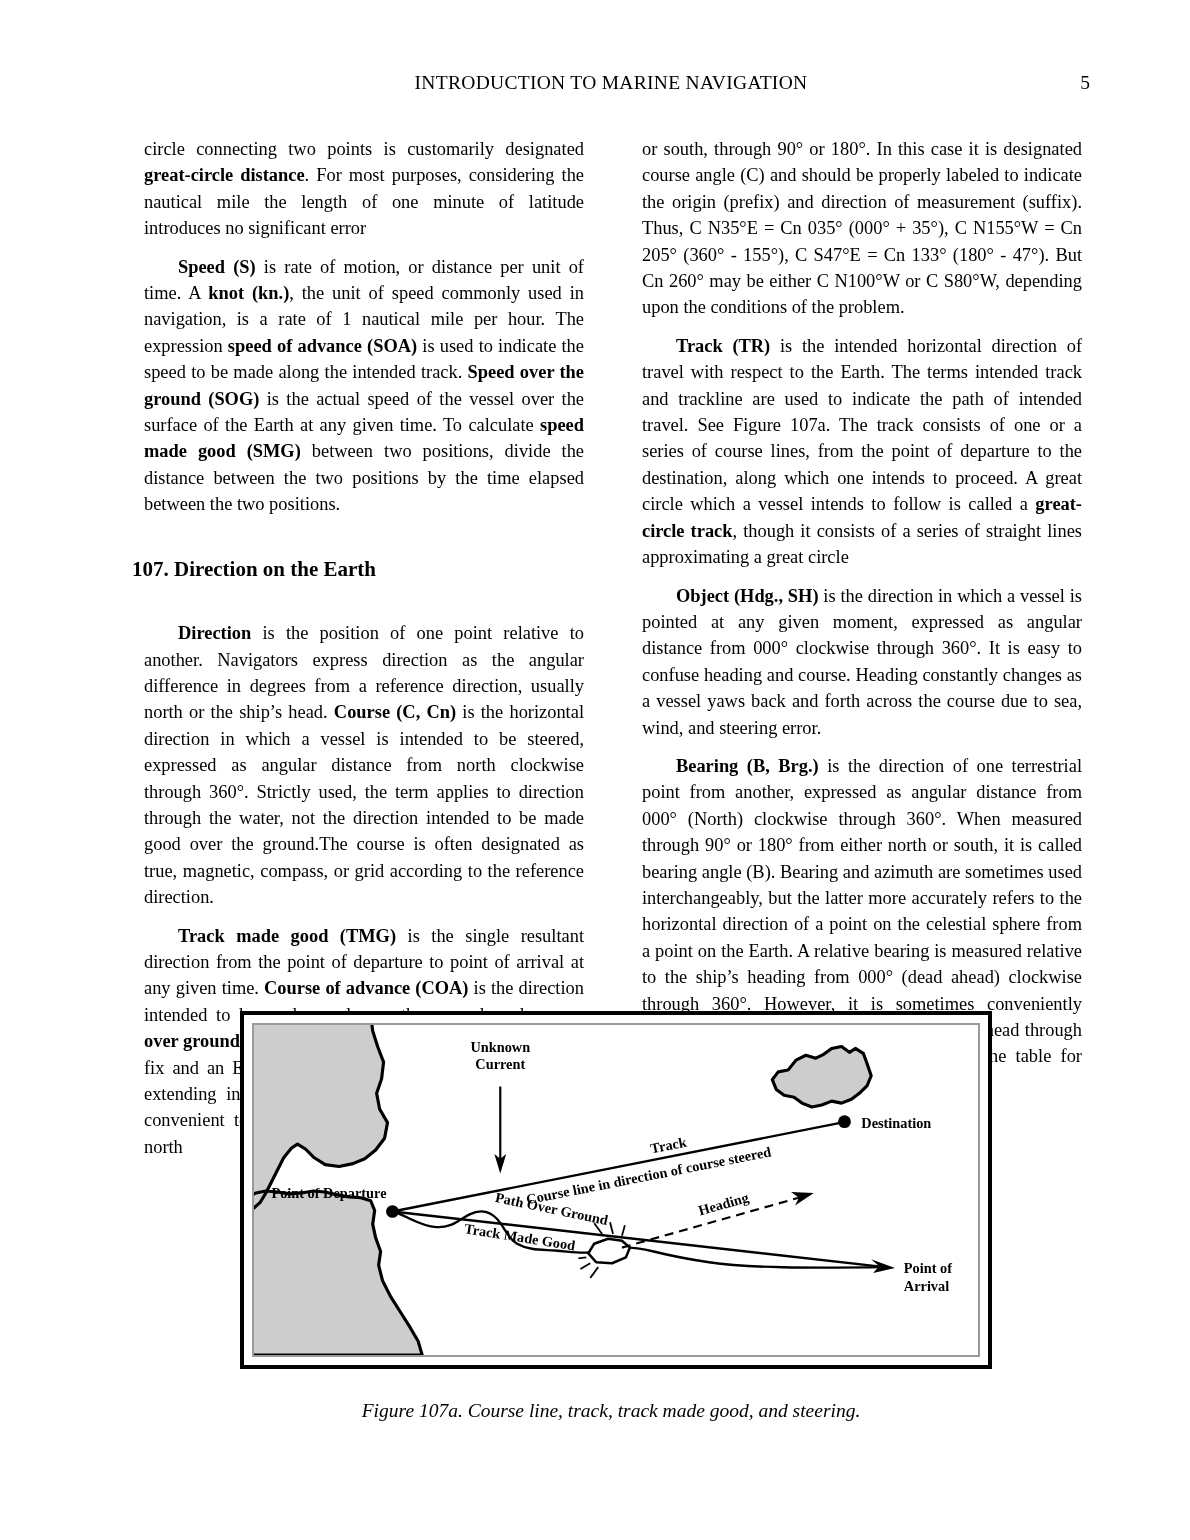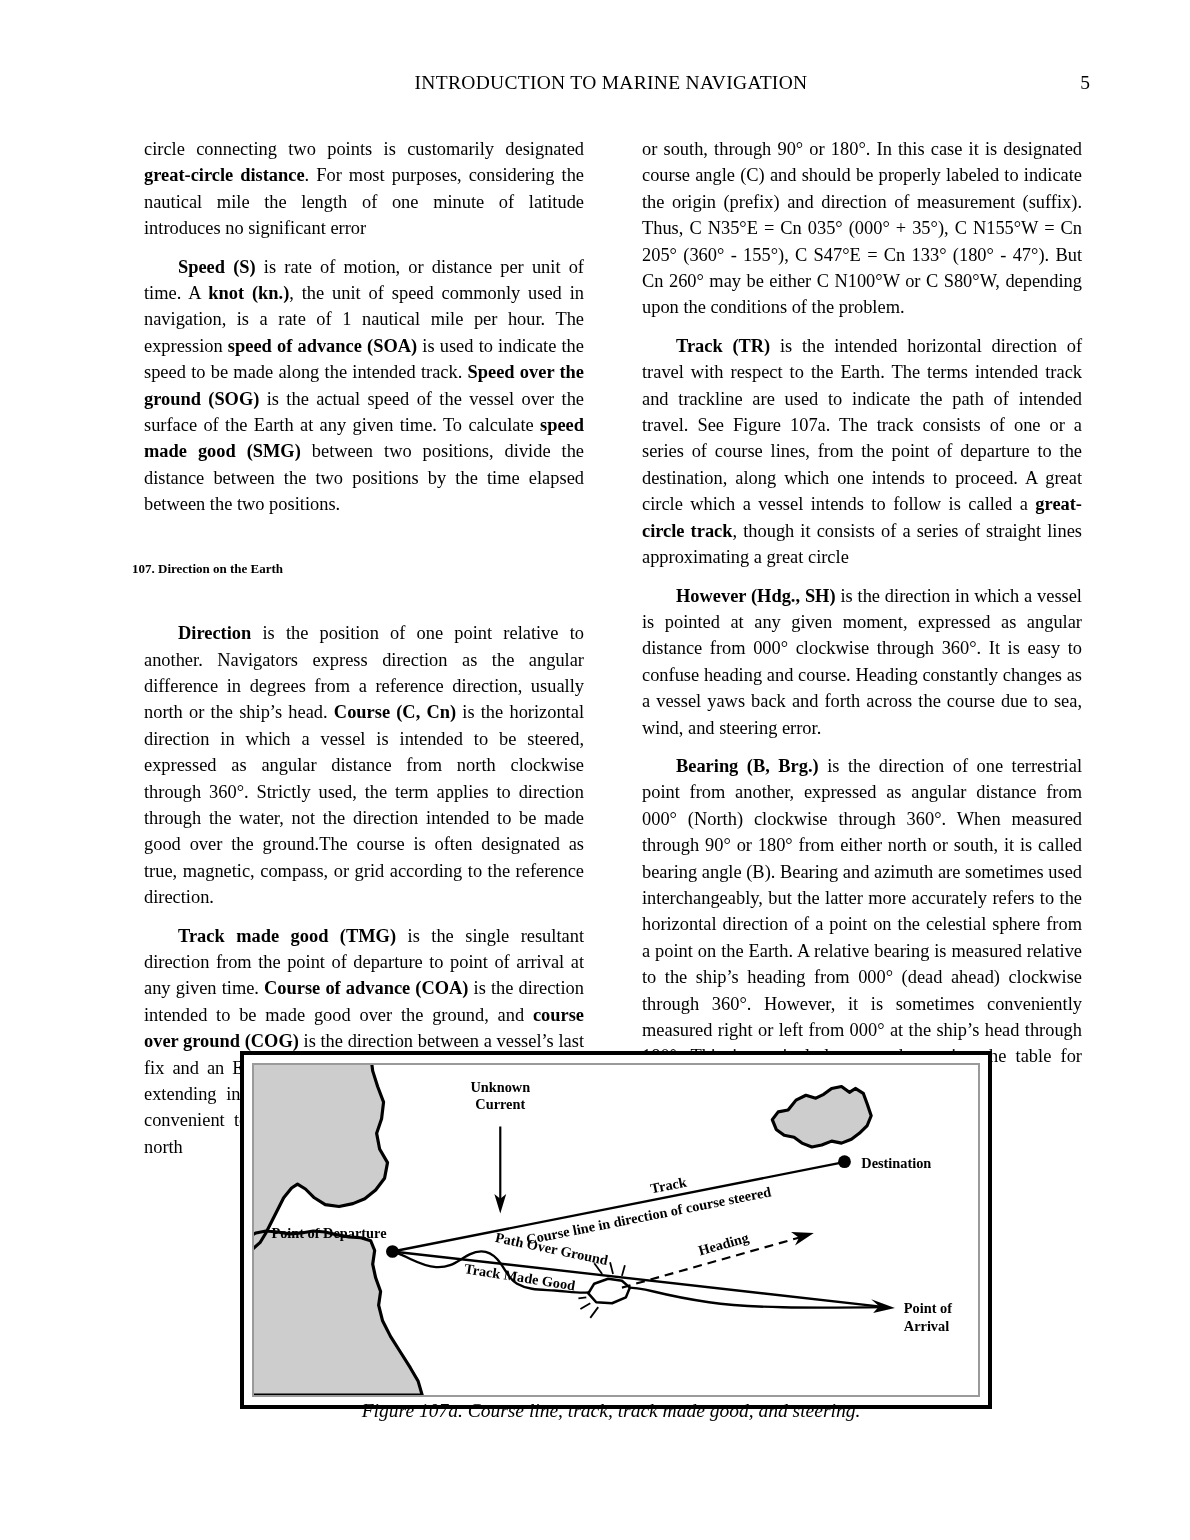--- a/index.html
+++ b/index.html
@@ -65,37 +65,36 @@
     line-height: 26.4px;
     text-align: justify;
     text-justify: inter-word;
     hyphens: none;
   }
   p.indent {
     text-indent: 34px;
   }
   h2.section {
     margin: 0;
-    font-size: 13px;
+    font-size: 21px;
     line-height: 26.4px;
     font-weight: bold;
     text-align: left;
   }
   .gap-before-head { height: 26px; }
   .gap-after-head  { height: 26px; }
   b { font-weight: bold; }
 
   
   .figure-wrap {
     position: absolute;
     left: 240px;
     top: 1011px;
     width: 752px;
     height: 358px;
-    margin-top: 40px;
   }
   .figure-outer {
     position: absolute;
     left: 0; top: 0;
     width: 752px;
     height: 358px;
     border: 4px solid #000000;
     box-sizing: border-box;
     background: #ffffff;
   }
@@ -149,21 +148,21 @@
       <div class="gap-before-head"></div>
       <h2 class="section">107. Direction on the Earth</h2>
       <div class="gap-after-head"></div>
       <p class="body indent"><b>Direction</b> is the position of one point relative to another. Navigators express direction as the angular difference in degrees from a reference direction, usually north or the ship’s head. <b>Course (C, Cn)</b> is the horizontal direction in which a vessel is intended to be steered, expressed as angular distance from north clockwise through 360°. Strictly used, the term applies to direction through the water, not the direction intended to be made good over the ground.The course is often designated as true, magnetic, compass, or grid according to the reference direction.</p>
       <p class="body indent"><b>Track made good (TMG)</b> is the single resultant direction from the point of departure to point of arrival at any given time. <b>Course of advance (COA)</b> is the direction intended to be made good over the ground, and <b>course over ground (COG)</b> is the direction between a vessel’s last fix and an EP. A <b>course line</b> is a line drawn on a chart extending in the direction of a course. It is sometimes convenient to express a course as an angle from either north</p>
     </div>
 
     <div class="col">
       <p class="body">or south, through 90° or 180°. In this case it is designated course angle (C) and should be properly labeled to indicate the origin (prefix) and direction of measurement (suffix). Thus, C N35°E = Cn 035° (000° + 35°), C N155°W = Cn 205° (360° - 155°), C S47°E = Cn 133° (180° - 47°). But Cn 260° may be either C N100°W or C S80°W, depending upon the conditions of the problem.</p>
       <p class="body indent"><b>Track (TR)</b> is the intended horizontal direction of travel with respect to the Earth. The terms intended track and trackline are used to indicate the path of intended travel. See Figure 107a. The track consists of one or a series of course lines, from the point of departure to the destination, along which one intends to proceed. A great circle which a vessel intends to follow is called a <b>great-circle track</b>, though it consists of a series of straight lines approximating a great circle</p>
-      <p class="body indent"><b>However (Hdg., SH)</b> is the direction in which a vessel is pointed at any given moment, expressed as angular distance from 000° clockwise through 360°. It is easy to confuse heading and course. Heading constantly changes as a vessel yaws back and forth across the course due to sea, wind, and steering error.</p>
+      <p class="body indent"><b>Object (Hdg., SH)</b> is the direction in which a vessel is pointed at any given moment, expressed as angular distance from 000° clockwise through 360°. It is easy to confuse heading and course. Heading constantly changes as a vessel yaws back and forth across the course due to sea, wind, and steering error.</p>
       <p class="body indent"><b>Bearing (B, Brg.)</b> is the direction of one terrestrial point from another, expressed as angular distance from 000° (North) clockwise through 360°. When measured through 90° or 180° from either north or south, it is called bearing angle (B). Bearing and azimuth are sometimes used interchangeably, but the latter more accurately refers to the horizontal direction of a point on the celestial sphere from a point on the Earth. A relative bearing is measured relative to the ship’s heading from 000° (dead ahead) clockwise through 360°. However, it is sometimes conveniently measured right or left from 000° at the ship’s head through 180°. This is particularly true when using the table for Distance of an Object by Two Bearings.</p>
     </div>
 
   </div>
 
   <div class="figure-wrap">
     <div class="figure-outer">
       <div class="figure-inner">
         <svg class="figure-svg" viewBox="0 0 732 338" preserveAspectRatio="none">
 

